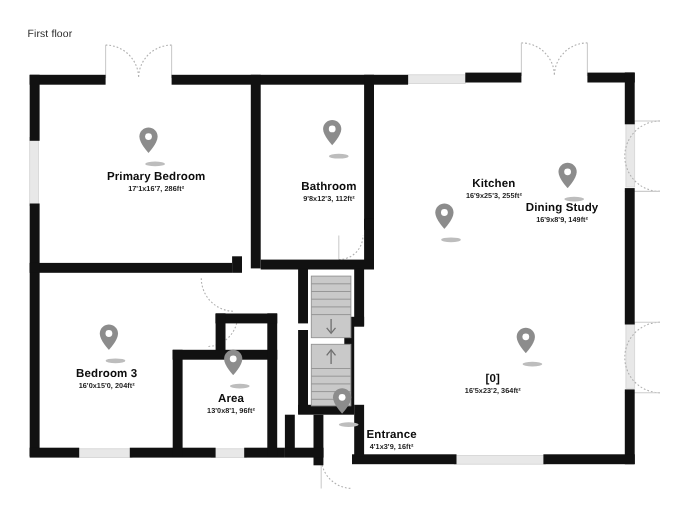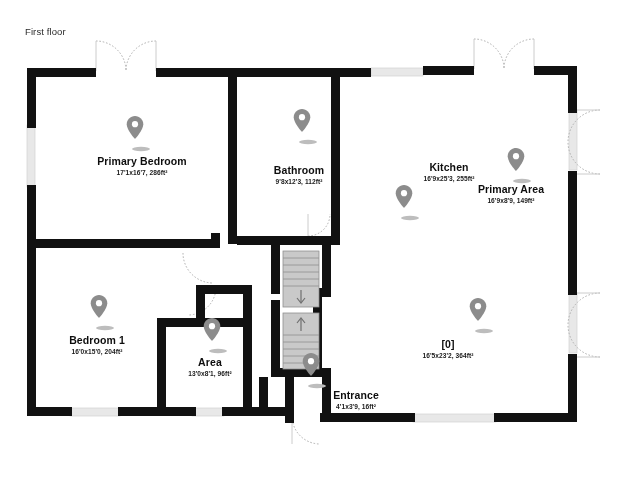--- a/index.html
+++ b/index.html
@@ -224,25 +224,25 @@
       </div>
       <div class="room" style="left: 299px; top: 164px;">
         <div class="name">Bathroom</div>
         <div class="dims">9'8x12'3, 112ft²</div>
       </div>
       <div class="room" style="left: 409px; top: 161px; margin-left: 40px;">
         <div class="name">Kitchen</div>
         <div class="dims">16'9x25'3, 255ft²</div>
       </div>
       <div class="room" style="left: 511px; top: 183px;">
-        <div class="name">Primary Area</div>
+        <div class="name">Dining Study</div>
         <div class="dims">16'9x8'9, 149ft²</div>
       </div>
       <div class="room" style="left: 97px; top: 334px;">
-        <div class="name">Bedroom 1</div>
+        <div class="name">Bedroom 3</div>
         <div class="dims">16'0x15'0, 204ft²</div>
       </div>
       <div class="room" style="left: 210px; top: 356px;">
         <div class="name">Area</div>
         <div class="dims">13'0x8'1, 96ft²</div>
       </div>
       <div class="room" style="left: 448px; top: 338px;">
         <div class="name">[0]</div>
         <div class="dims">16'5x23'2, 364ft²</div>
       </div>

